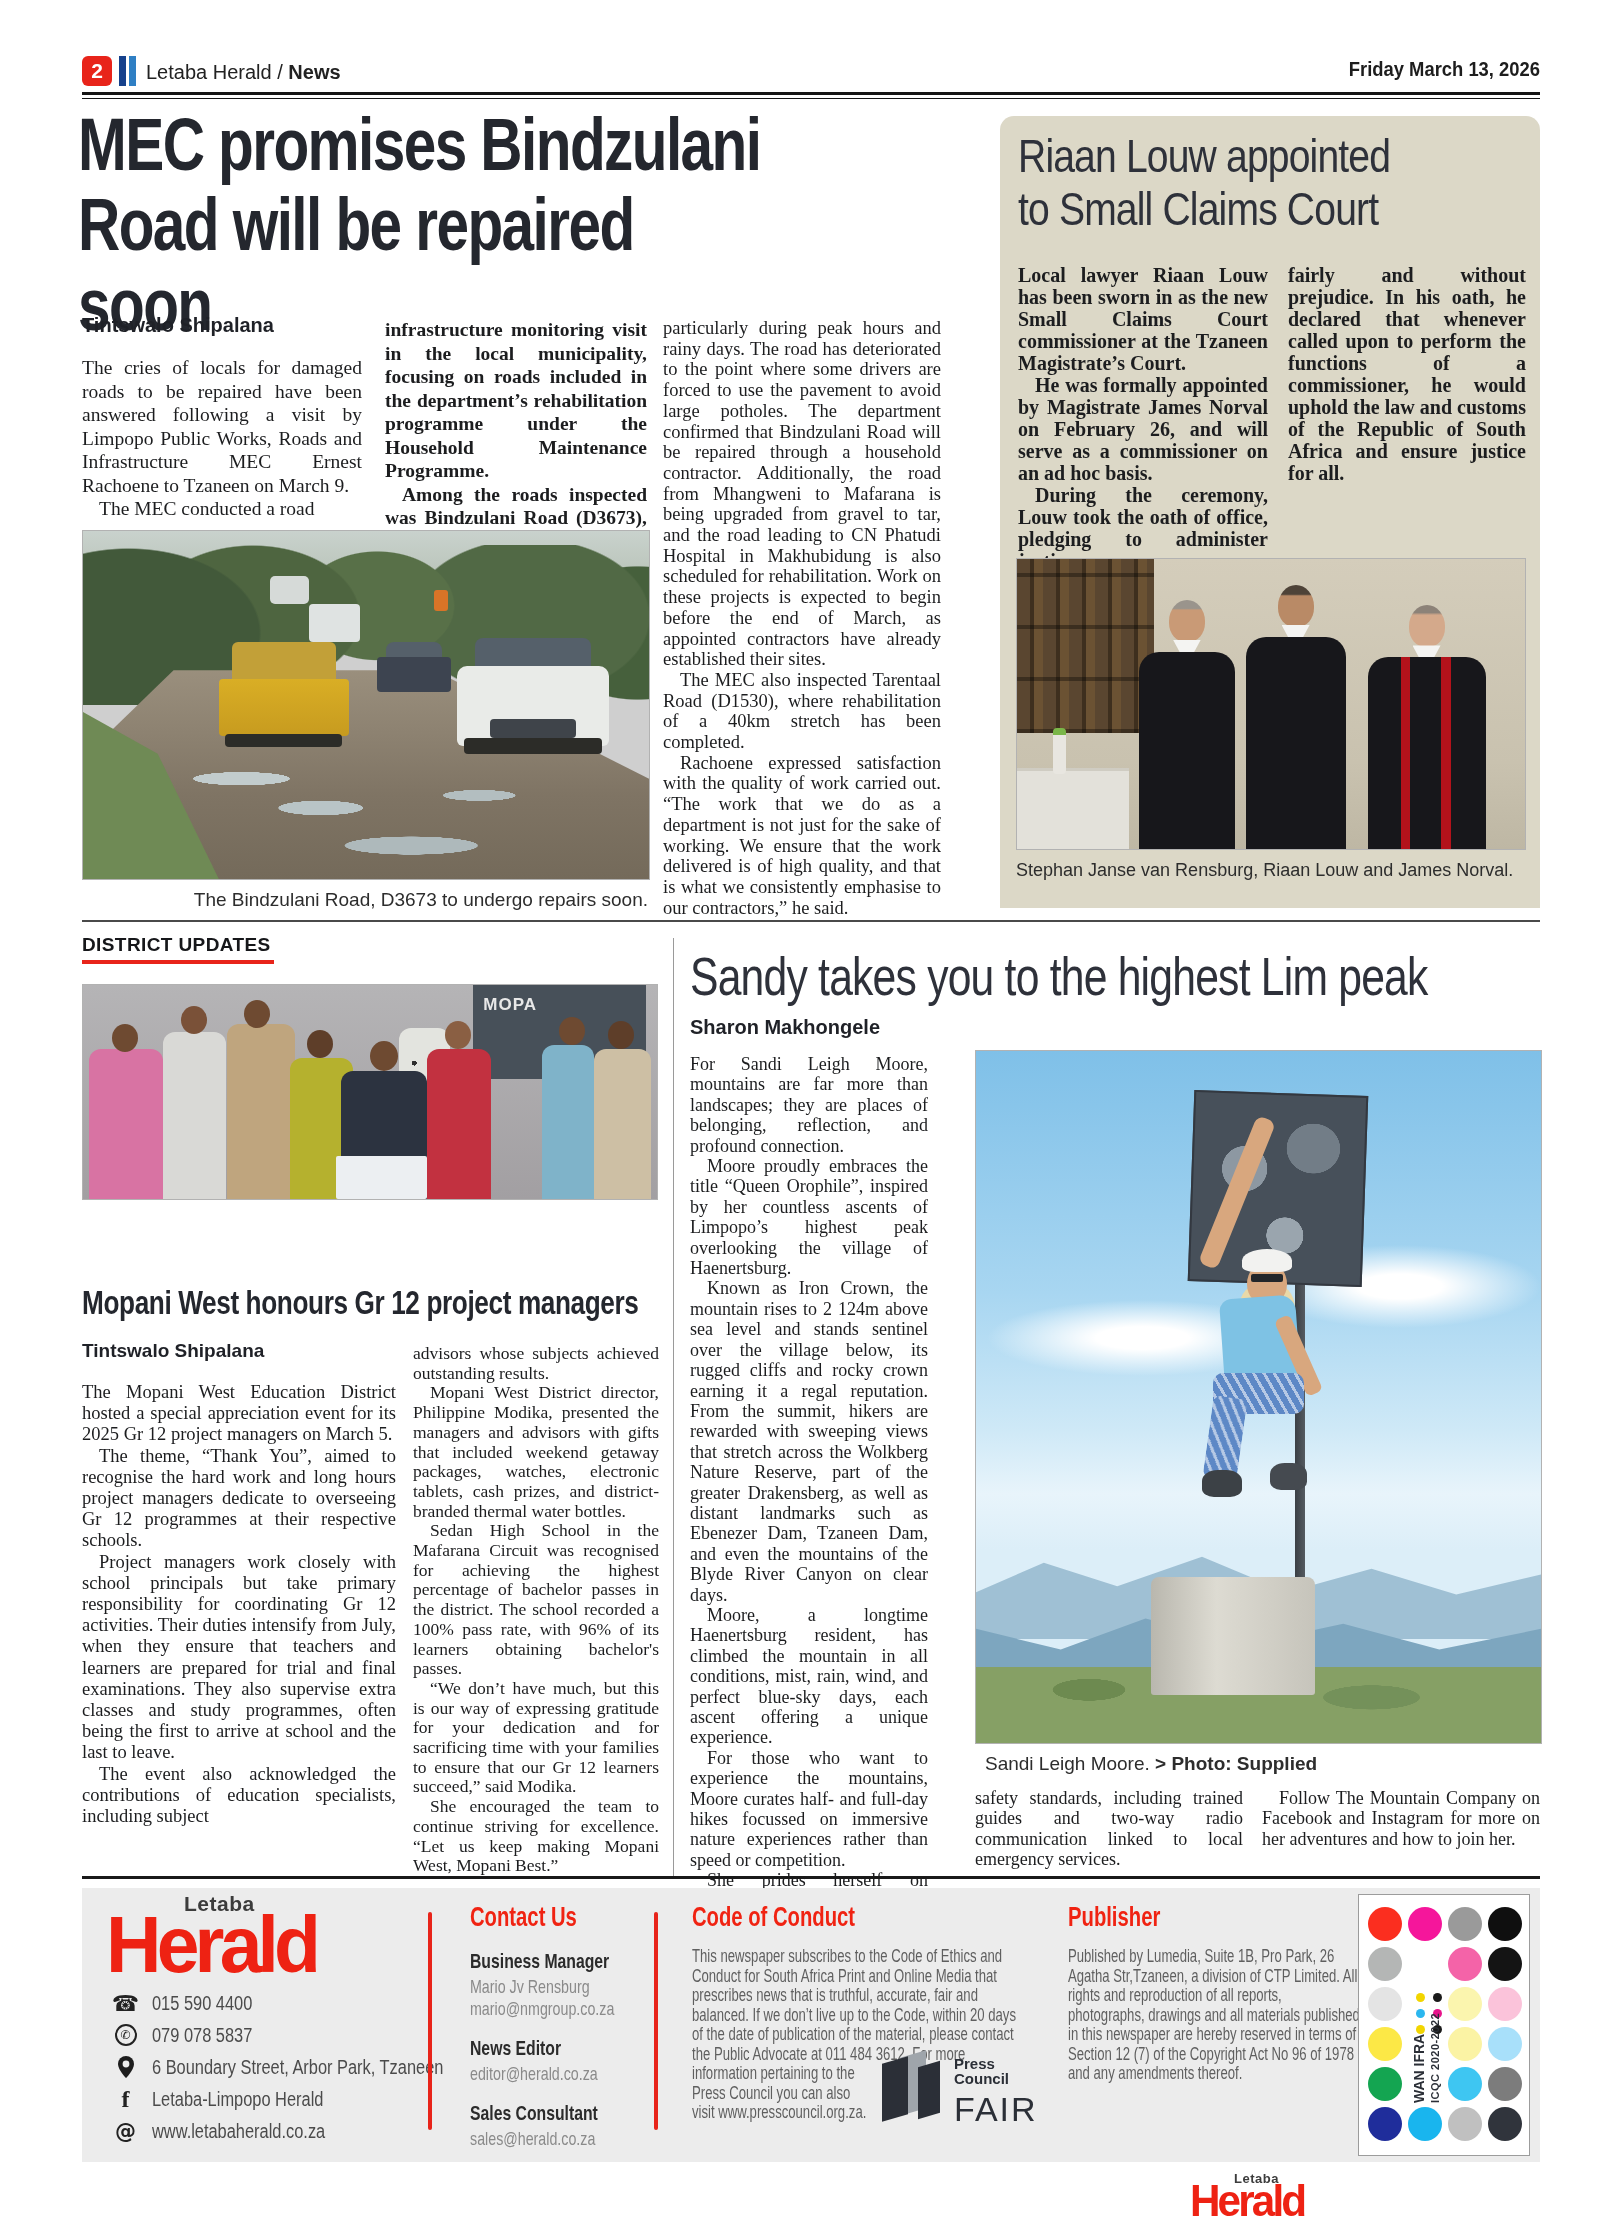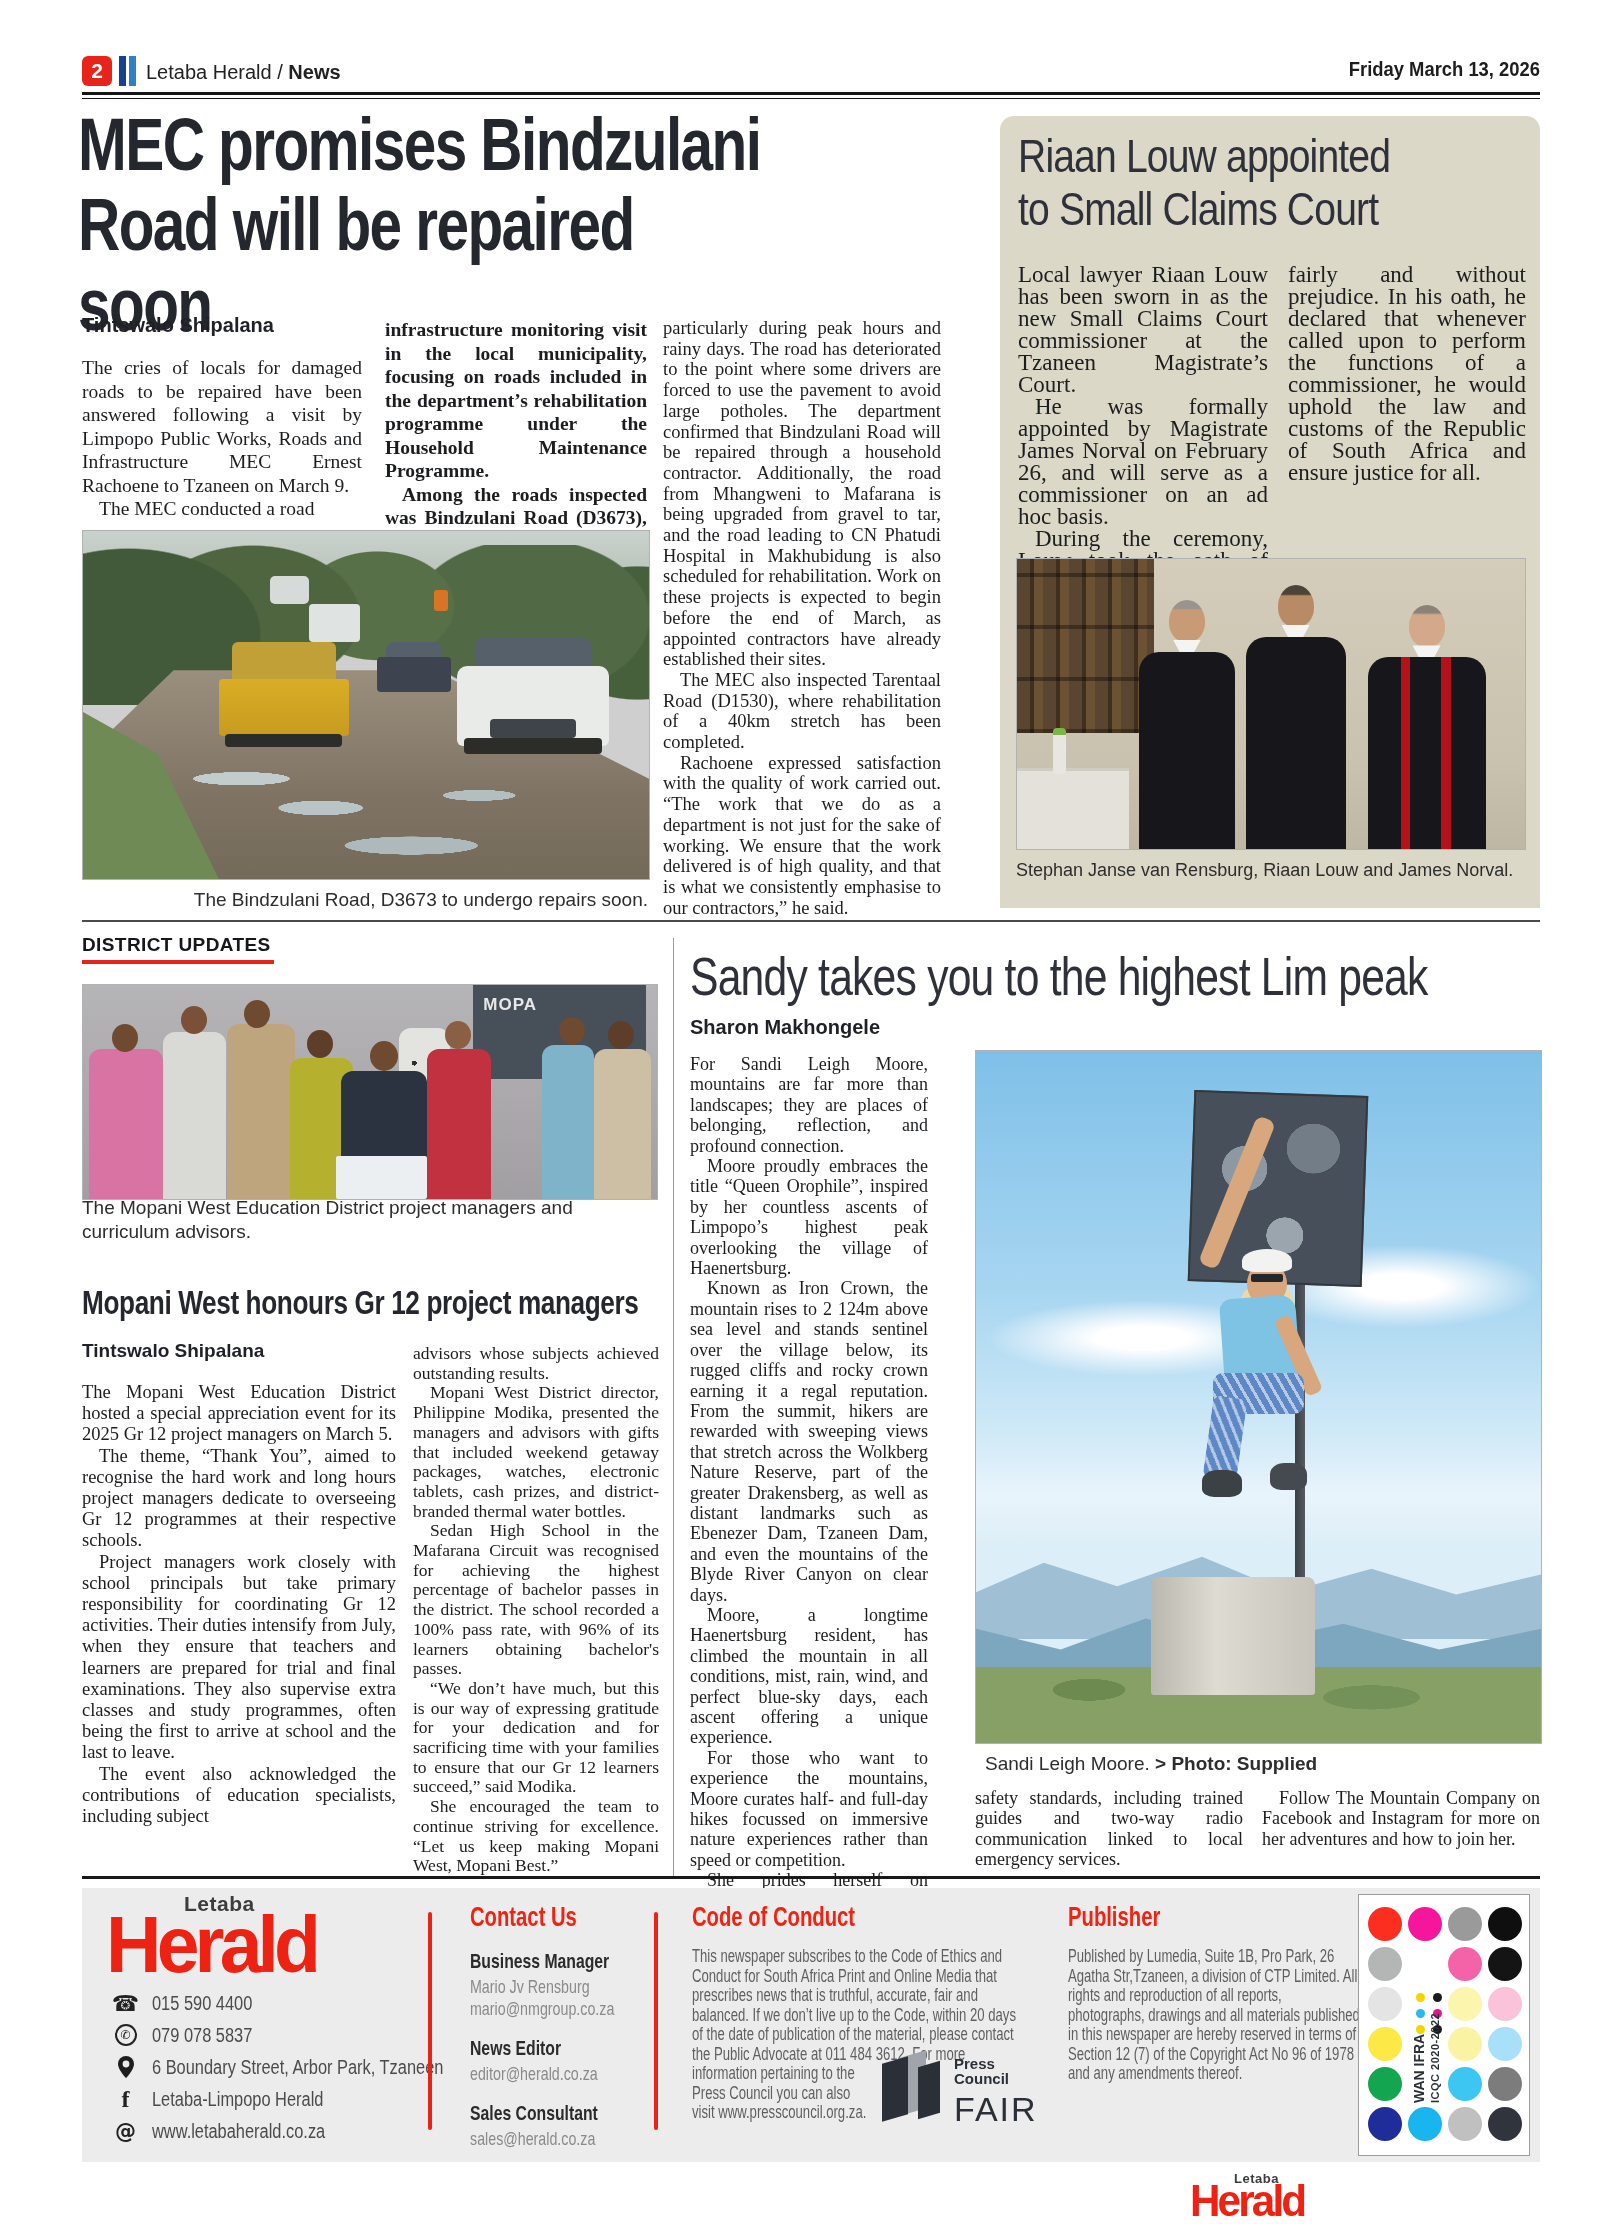--- a/index.html
+++ b/index.html
@@ -24,21 +24,21 @@
   .hl-sandy{font:400 54px/56px "Liberation Sans",sans-serif;letter-spacing:-1px;transform:scaleX(.79);color:#2e313a;}
   .hl-mopani{font:700 34px/36px "Liberation Sans",sans-serif;letter-spacing:-.5px;transform:scaleX(.77);}
   .byline{font:700 20px "Liberation Sans",sans-serif;color:#1f2127;}
 
   
   .cols p{margin:0;text-align:justify;}
   .cols p + p{text-indent:17px;}
   .serif{font-family:"Liberation Serif",serif;color:#1c1d1f;}
   .sz-a{font-size:19.5px;line-height:23.5px;}
   .sz-b{font-size:18.5px;line-height:20.7px;}
-  .sz-c{font-size:23px;line-height:22px;}
+  .sz-c{font-size:20px;line-height:22px;font-weight:bold;}
   .sz-d{font-size:18.5px;line-height:21.2px;}
   .sz-e{font-size:17.5px;line-height:19.7px;}
   .sz-f{font-size:18px;line-height:20.4px;}
   .caption{font:400 19px/24px "Liberation Sans",sans-serif;color:#2d2d2d;}
   .caption b{font-weight:700;}
 
   .beigebox{background:#dcd8c7;}
   .rule{background:#4a4a4a;}
   .vrule{background:#9a9a9a;}
   .redbar{background:#e8241a;}
@@ -274,21 +274,20 @@
     <div class="hd" style="left:5%;top:18%;width:26px;height:28px;"></div>
     <div class="hd" style="left:17%;top:10%;width:26px;height:28px;background:#7a5138;"></div>
     <div class="hd" style="left:28%;top:7%;width:26px;height:28px;"></div>
     <div class="hd" style="left:39%;top:21%;width:26px;height:28px;background:#5e3e29;"></div>
     <div class="hd" style="left:50%;top:26%;width:28px;height:30px;"></div>
     <div class="hd" style="left:63%;top:17%;width:26px;height:28px;background:#8a5f43;"></div>
     <div class="hd" style="left:83%;top:15%;width:26px;height:28px;"></div>
     <div class="hd" style="left:91.5%;top:17%;width:26px;height:28px;background:#5e3e29;"></div>
     <div class="paper" style="left:44%;bottom:0;width:16%;height:20%;"></div>
   </div>
-  <div class="abs caption" style="left:82px;top:1196px;width:572px;">The Mopani West Education District project managers and curriculum advisors.</div>
 
   <div class="abs" style="left:82px;top:1284px;">
     <div class="headline hl-mopani" style="width:770px;">Mopani West honours Gr 12 project managers</div>
   </div>
   <div class="abs byline" style="left:82px;top:1340px;font-size:19px;">Tintswalo Shipalana</div>
   <div class="abs cols serif sz-d" style="left:82px;top:1382px;width:314px;">
     <p>The Mopani West Education District hosted a special appreciation event for its 2025 Gr 12 project managers on March 5.</p>
     <p>The theme, “Thank You”, aimed to recognise the hard work and long hours project managers dedicate to overseeing Gr 12 programmes at their respective schools.</p>
     <p>Project managers work closely with school principals but take primary responsibility for coordinating Gr 12 activities. Their duties intensify from July, when they ensure that teachers and learners are prepared for trial and final examinations. They also supervise extra classes and study programmes, often being the first to arrive at school and the last to leave.</p>
     <p>The event also acknowledged the contributions of education specialists, including subject</p>

